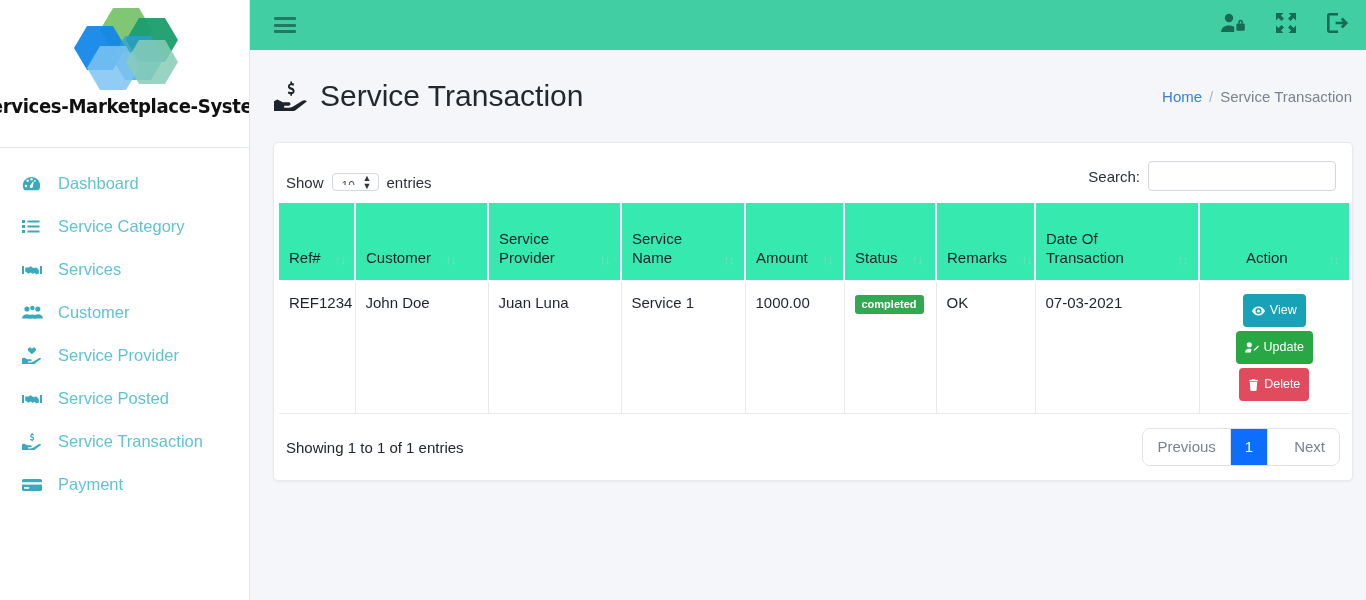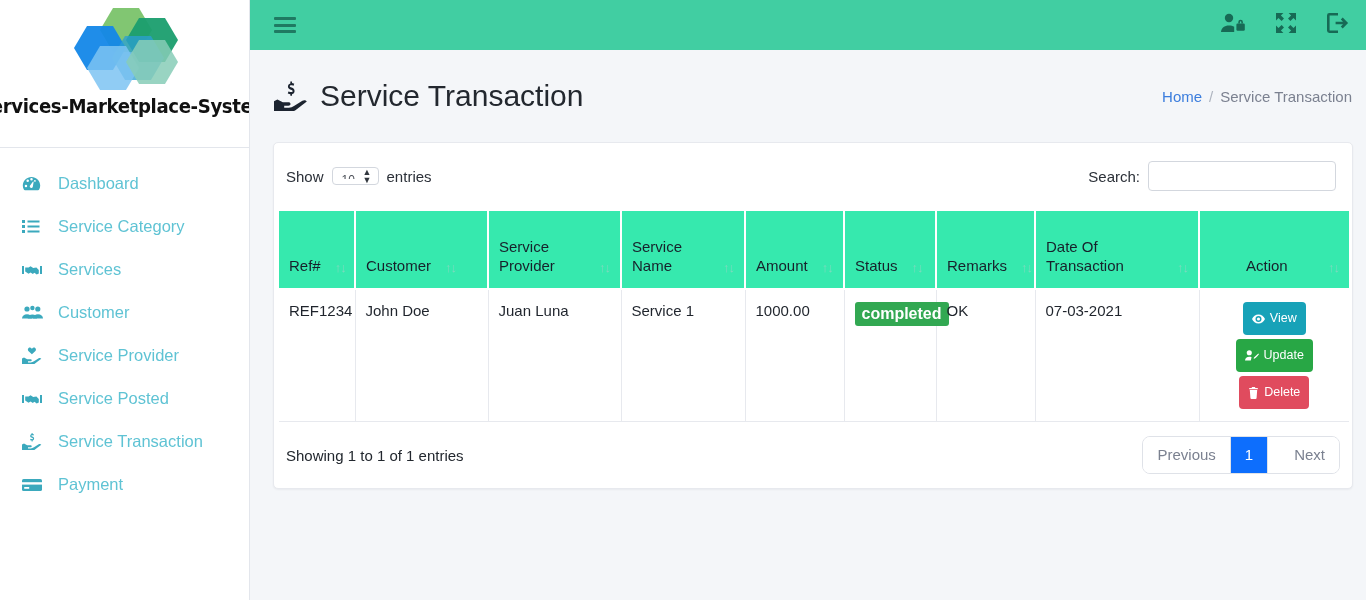--- a/index.html
+++ b/index.html
@@ -101,22 +101,22 @@
   
   .card {
     margin: 0 23px;
     background: #ffffff;
     border: 1px solid #e7e9ee;
     border-radius: 5px;
     box-shadow: 0 1px 2px rgba(16,24,40,0.05);
     width: 1080px;
   }
   .card-top {
-    display: flex; align-items: center;
-    padding: 18px 16px 20px 12px;
+    display: flex; align-items: flex-end;
+    padding: 18px 16px 12px 12px;
   }
   .dt-length {
     display: flex; align-items: center; gap: 8px;
     font-size: 15px; color: #2b3038;
   }
   .dt-select {
     font-family: "Liberation Sans", sans-serif;
     font-size: 12px;
     color: #4a4f57;
     padding: 5px 22px 5px 9px;
@@ -181,21 +181,21 @@
     border-bottom: 1px solid #e7e9ee;
     vertical-align: top;
     height: 70px;
   }
   table.dt tbody td:last-child { border-right: none; }
 
   .badge-completed {
     display: inline-block;
     background: #32a852;
     color: #ffffff;
-    font-size: 16px; font-weight: 700;
+    font-size: 11px; font-weight: 700;
     padding: 3px 7px;
     border-radius: 3px;
     line-height: 1.15;
   }
 
   .actions { display: flex; flex-wrap: wrap; gap: 4px; justify-content: center; }
   .btn {
     display: inline-flex; align-items: center; gap: 5px;
     border: none; border-radius: 4px;
     color: #fff; font-size: 12.5px;

